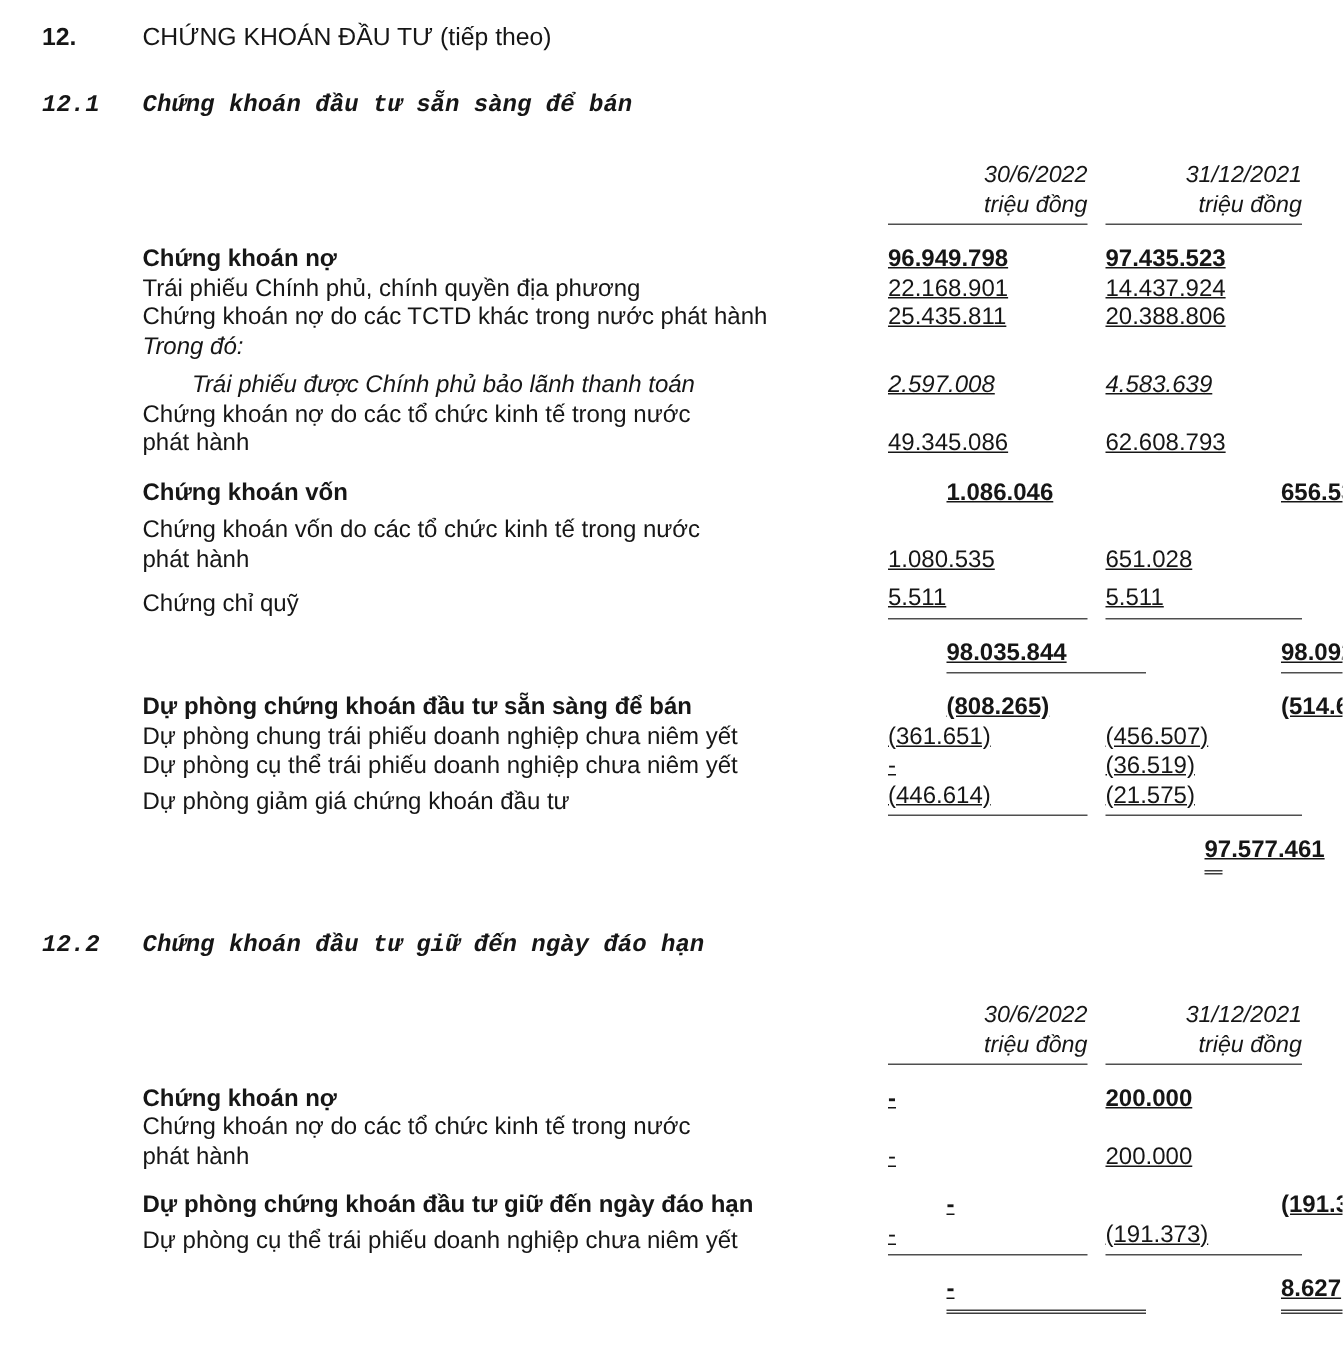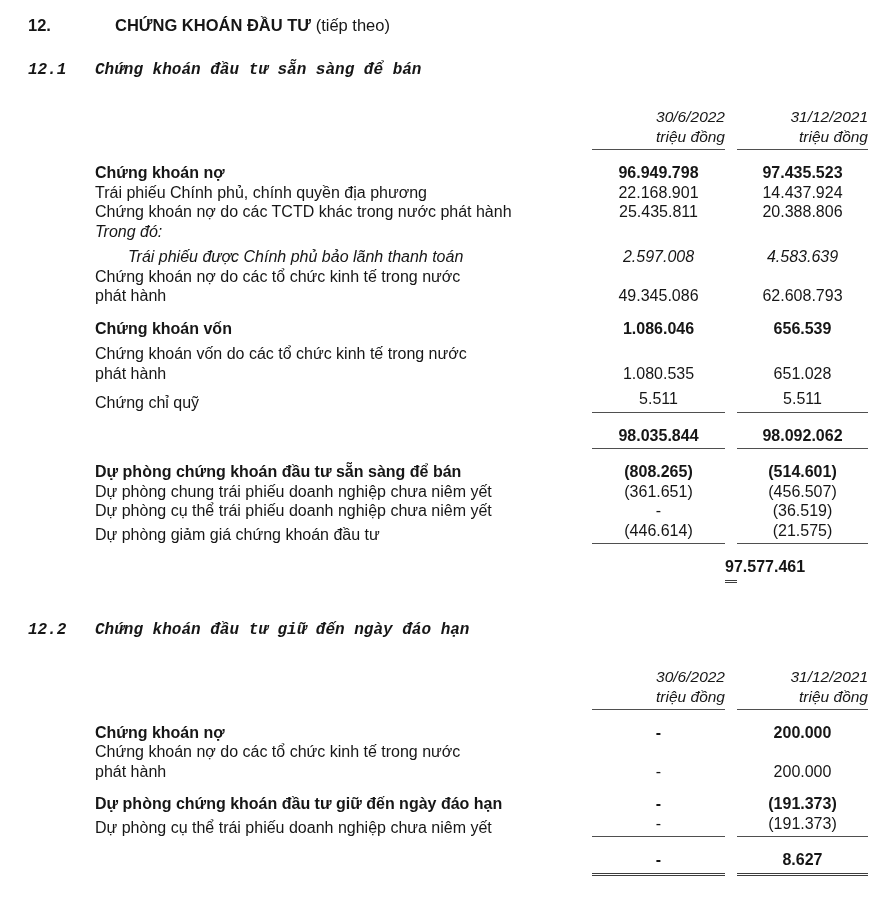--- a/index.html
+++ b/index.html
@@ -23,21 +23,21 @@
     display: flex;
     align-items: baseline;
     font-size: 16.5px;
     line-height: 22px;
   }
   .note-head .num {
     width: 67px;
     font-weight: bold;
     flex: 0 0 67px;
   }
-  .note-head .title  { font-weight: bold; margin-left: 20px; }
+  .note-head .title  { font-weight: normal; }
   .note-head .suffix { font-weight: normal; text-align: right; }
   
   .sub-heading {
     display: flex;
     align-items: baseline;
     font-size: 16px;
     line-height: 21px;
     font-weight: bold;
     font-style: italic;
     margin-top: 24px;
@@ -63,25 +63,25 @@
     text-align: right;
   }
   .row {
     font-size: 16px;
     line-height: 19.5px;
   }
   .cell.label {
     white-space: pre-line;
     padding-right: 6px;
   }
-  .cell.val { text-align: center; }
+  .cell.val { text-align: left; text-decoration: underline; }
   .bold   { font-weight: bold; }
   .italic { font-style: italic; }
   .indent { padding-left: 33px; }
-  .gap-md { margin-top: 13px; }
+  .gap-md { margin-top: 13px; gap: 39px; }
   .gap-sm { margin-top: 6px; }
   .rule-s { border-bottom: 1px solid #4f4f4f; padding-bottom: 3px; }
   .rule-d { border-bottom: 3px double #3d3d3d; padding-bottom: 3px; }
   .colhead.rule-s { padding-bottom: 2px; }
 </style>
 </head>
 <body>
 
 <div class="page">
 

